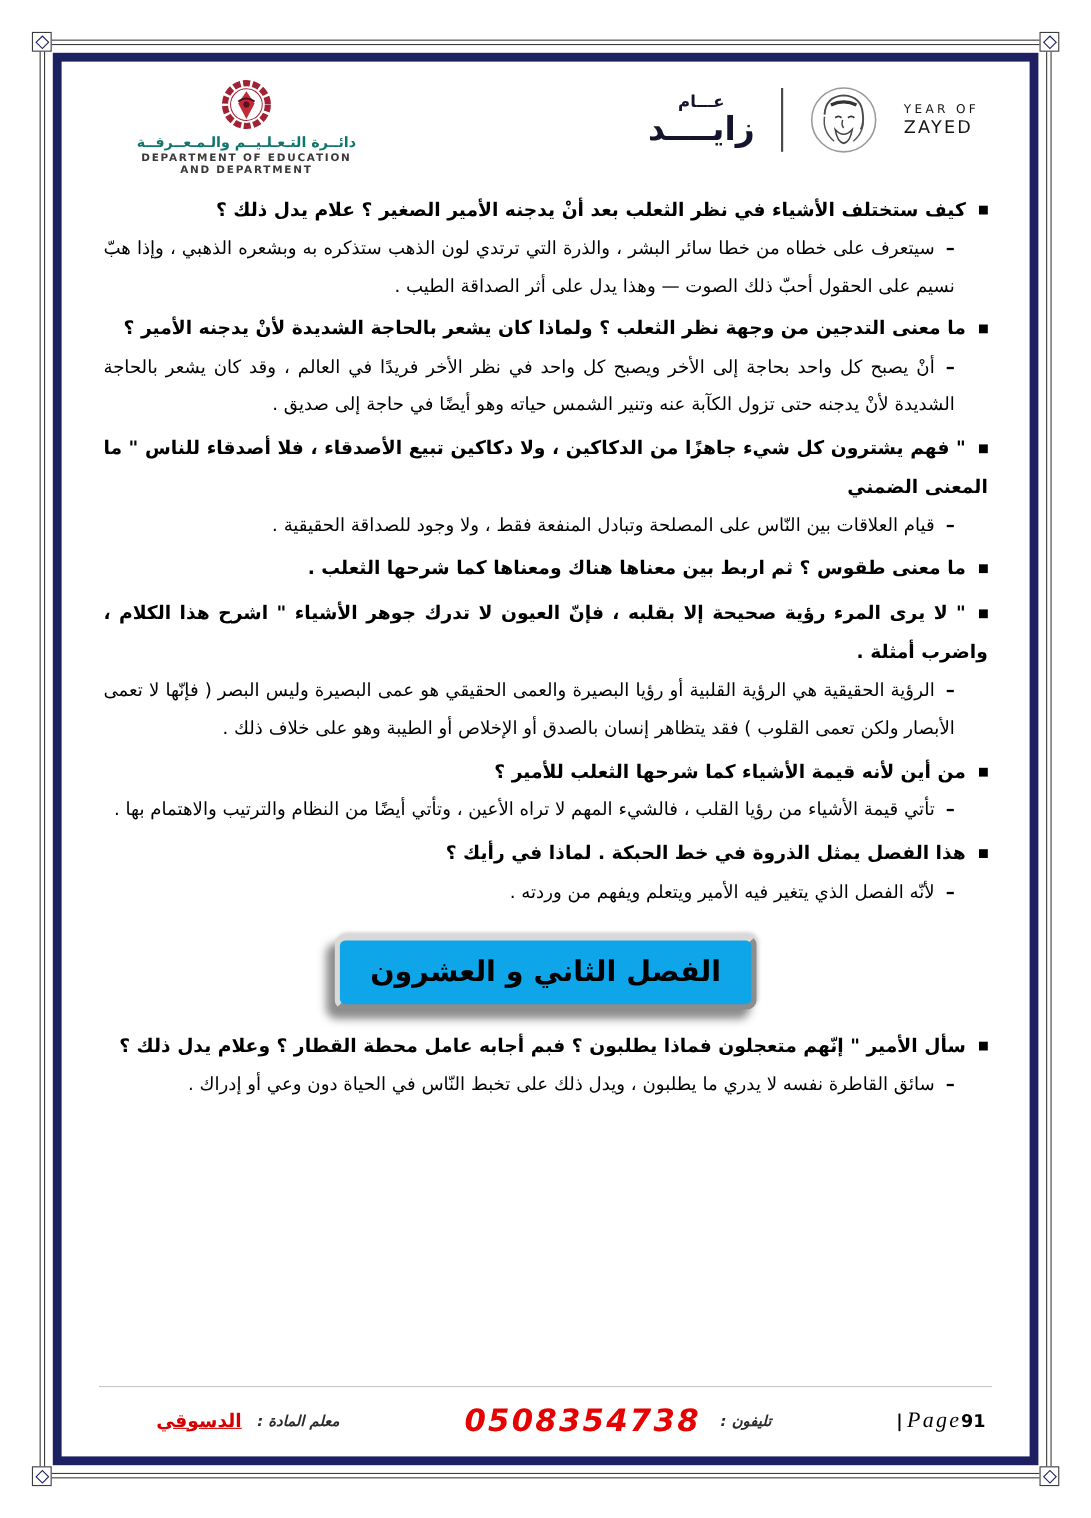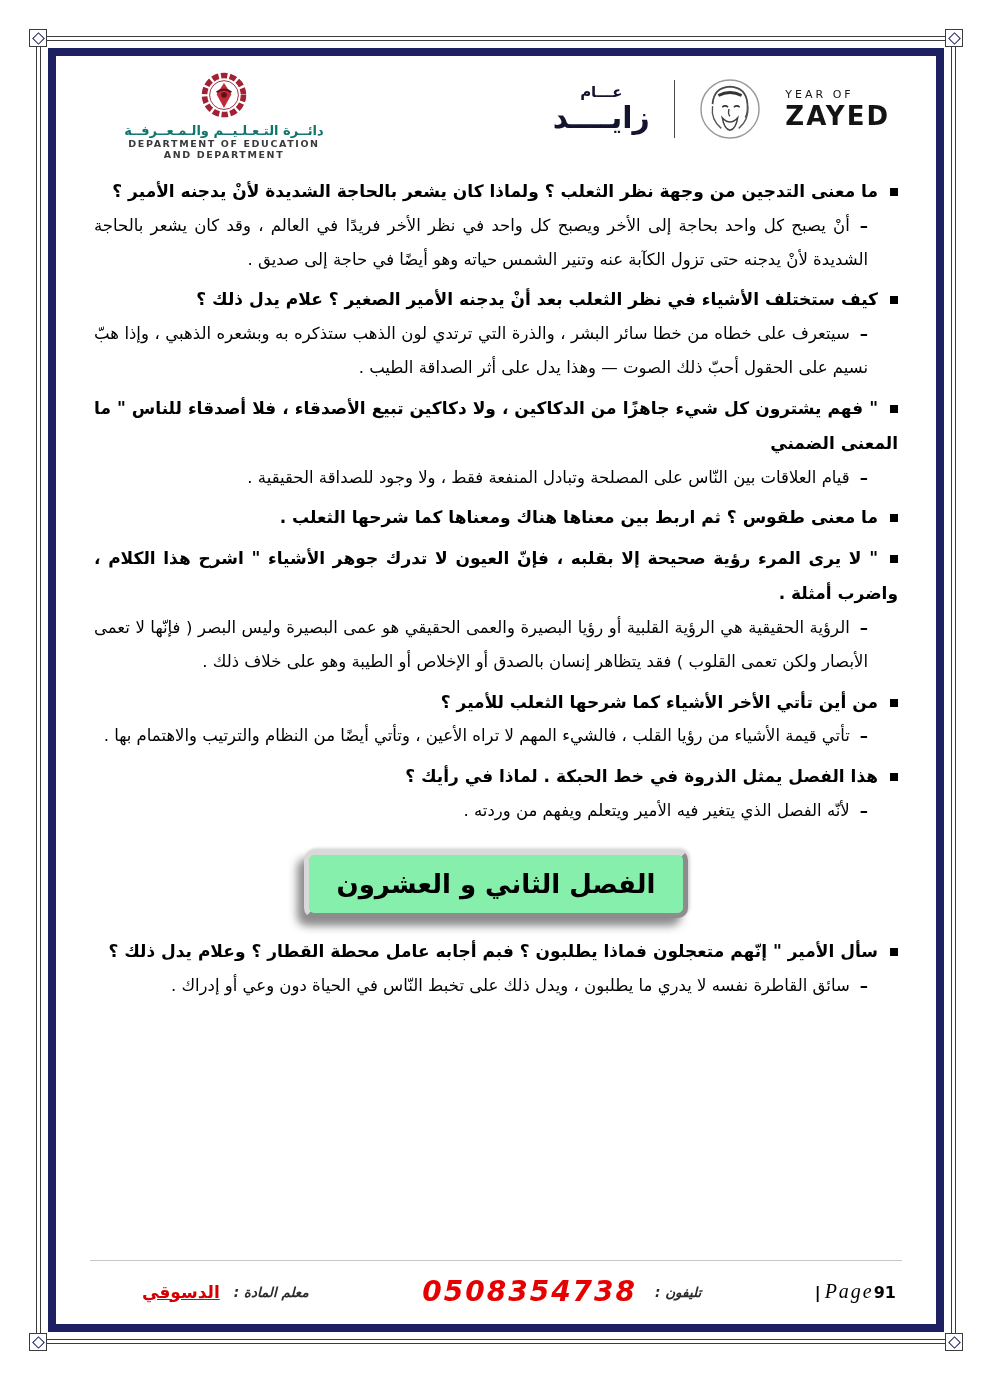--- a/index.html
+++ b/index.html
@@ -28,33 +28,33 @@
   .doe-ar { font-size:13px; font-weight:bold; color:#0f766e; letter-spacing:2px; }
   .doe-en { font-size:9.5px; font-weight:bold; color:#3a3a3a; letter-spacing:1.6px; }
   .zayed-logo { display:flex; align-items:center; gap:24px; margin-top:8px; margin-right:4px; }
   .zy-ar { text-align:center; color:#14142e; line-height:1.1; }
   .zy-aam { font-size:15px; font-weight:bold; }
   .zy-zayed { font-size:30px; font-weight:bold; }
   .zy-sep { width:1.5px; height:58px; background:#4a4a4a; }
   .zy-portrait { display:block; }
   .zy-en { text-align:left; color:#141414; }
   .zy-yearof { font-size:11px; letter-spacing:3px; }
-  .zy-zayeden { font-size:26px; font-weight:bold; letter-spacing:2px; }
+  .zy-zayeden { font-size:16px; font-weight:normal; letter-spacing:2px; }
 
   
   .main { flex:1 1 auto; min-height:0; overflow:hidden; direction:rtl; text-align:right; color:#000; margin-top:12px; padding:0 4px; }
   .qa { margin-bottom:6px; }
   .q { font-weight:bold; font-size:17px; line-height:2.05; text-align:justify; }
   .sq { display:inline-block; width:8px; height:8px; background:#000; margin-left:12px; vertical-align:1px; }
   .a { font-size:16.5px; line-height:2.05; margin:0 30px 4px 0; text-align:justify; }
   .dash { margin-left:10px; font-weight:bold; }
 
   
   .section-wrap { text-align:center; margin:22px 0 16px; direction:rtl; }
-  .section-box { display:inline-block; min-width:380px; padding:14px 28px; background:#86efac;
+  .section-box { display:inline-block; min-width:380px; padding:14px 28px; background:#0ea5e9;
                  border:5px solid #b6b6b6; border-color:#d9d9d9 #8d8d8d #8d8d8d #d9d9d9;
                  border-radius:10px; font-size:26px; font-weight:bold; color:#000;
                  box-shadow:-7px 8px 8px rgba(45,45,45,0.55), 2px -2px 3px rgba(130,130,130,0.3); }
 
   
   .ftr { flex:0 0 auto; margin-top:auto; border-top:1px solid #c6c6c6; padding:14px 6px 2px;
          display:flex; direction:rtl; align-items:center; justify-content:space-between; }
   .ft-page { direction:ltr; color:#000; white-space:nowrap; }
   .ft-page .pipe { font-weight:bold; font-size:16px; margin-right:4px; }
   .ft-page .pg { font-family:"Liberation Serif", serif; font-style:italic; font-size:20px; letter-spacing:2px; }
@@ -111,48 +111,48 @@
         <div class="zy-en">
           <div class="zy-yearof">YEAR OF</div>
           <div class="zy-zayeden">ZAYED</div>
         </div>
       </div>
     </header>
 
     <main class="main" dir="rtl">
 
       <div class="qa">
-        <div class="q"><span class="sq"></span><span>ما معنى التدجين من وجهة نظر الثعلب ؟ ولماذا كان يشعر بالحاجة الشديدة لأنْ يدجنه الأمير ؟</span></div>
-        <div class="a"><span class="dash">–</span><span>أنْ يصبح كل واحد بحاجة إلى الأخر ويصبح كل واحد في نظر الأخر فريدًا في العالم ، وقد كان يشعر بالحاجة الشديدة لأنْ يدجنه حتى تزول الكآبة عنه وتنير الشمس حياته وهو أيضًا في حاجة إلى صديق .</span></div>
+        <div class="q"><span class="sq"></span><span>كيف ستختلف الأشياء في نظر الثعلب بعد أنْ يدجنه الأمير الصغير ؟ علام يدل ذلك ؟</span></div>
+        <div class="a"><span class="dash">–</span><span>سيتعرف على خطاه من خطا سائر البشر ، والذرة التي ترتدي لون الذهب ستذكره به وبشعره الذهبي ، وإذا هبّ نسيم على الحقول أحبّ ذلك الصوت — وهذا يدل على أثر الصداقة الطيب .</span></div>
       </div>
 
       <div class="qa">
-        <div class="q"><span class="sq"></span><span>كيف ستختلف الأشياء في نظر الثعلب بعد أنْ يدجنه الأمير الصغير ؟ علام يدل ذلك ؟</span></div>
-        <div class="a"><span class="dash">–</span><span>سيتعرف على خطاه من خطا سائر البشر ، والذرة التي ترتدي لون الذهب ستذكره به وبشعره الذهبي ، وإذا هبّ نسيم على الحقول أحبّ ذلك الصوت — وهذا يدل على أثر الصداقة الطيب .</span></div>
+        <div class="q"><span class="sq"></span><span>ما معنى التدجين من وجهة نظر الثعلب ؟ ولماذا كان يشعر بالحاجة الشديدة لأنْ يدجنه الأمير ؟</span></div>
+        <div class="a"><span class="dash">–</span><span>أنْ يصبح كل واحد بحاجة إلى الأخر ويصبح كل واحد في نظر الأخر فريدًا في العالم ، وقد كان يشعر بالحاجة الشديدة لأنْ يدجنه حتى تزول الكآبة عنه وتنير الشمس حياته وهو أيضًا في حاجة إلى صديق .</span></div>
       </div>
 
       <div class="qa">
         <div class="q"><span class="sq"></span><span>" فهم يشترون كل شيء جاهزًا من الدكاكين ، ولا دكاكين تبيع الأصدقاء ، فلا أصدقاء للناس " ما المعنى الضمني</span></div>
         <div class="a"><span class="dash">–</span><span>قيام العلاقات بين النّاس على المصلحة وتبادل المنفعة فقط ، ولا وجود للصداقة الحقيقية .</span></div>
       </div>
 
       <div class="qa">
         <div class="q"><span class="sq"></span><span>ما معنى طقوس ؟ ثم اربط بين معناها هناك ومعناها كما شرحها الثعلب .</span></div>
       </div>
 
       <div class="qa">
       </div>
 
       <div class="qa">
         <div class="q"><span class="sq"></span><span>" لا يرى المرء رؤية صحيحة إلا بقلبه ، فإنّ العيون لا تدرك جوهر الأشياء " اشرح هذا الكلام ، واضرب أمثلة .</span></div>
         <div class="a"><span class="dash">–</span><span>الرؤية الحقيقية هي الرؤية القلبية أو رؤيا البصيرة والعمى الحقيقي هو عمى البصيرة وليس البصر ( فإنّها لا تعمى الأبصار ولكن تعمى القلوب ) فقد يتظاهر إنسان بالصدق أو الإخلاص أو الطيبة وهو على خلاف ذلك .</span></div>
       </div>
 
       <div class="qa">
-        <div class="q"><span class="sq"></span><span>من أين تأتي الأخر الأشياء كما شرحها الثعلب للأمير ؟</span></div>
+        <div class="q"><span class="sq"></span><span>من أين لأنه قيمة الأشياء كما شرحها الثعلب للأمير ؟</span></div>
         <div class="a"><span class="dash">–</span><span>تأتي قيمة الأشياء من رؤيا القلب ، فالشيء المهم لا تراه الأعين ، وتأتي أيضًا من النظام والترتيب والاهتمام بها .</span></div>
       </div>
 
       <div class="qa">
         <div class="q"><span class="sq"></span><span>هذا الفصل يمثل الذروة في خط الحبكة . لماذا في رأيك ؟</span></div>
         <div class="a"><span class="dash">–</span><span>لأنّه الفصل الذي يتغير فيه الأمير ويتعلم ويفهم من وردته .</span></div>
       </div>
 
       <div class="section-wrap">
         <div class="section-box"><span>الفصل الثاني  و العشرون</span></div>

